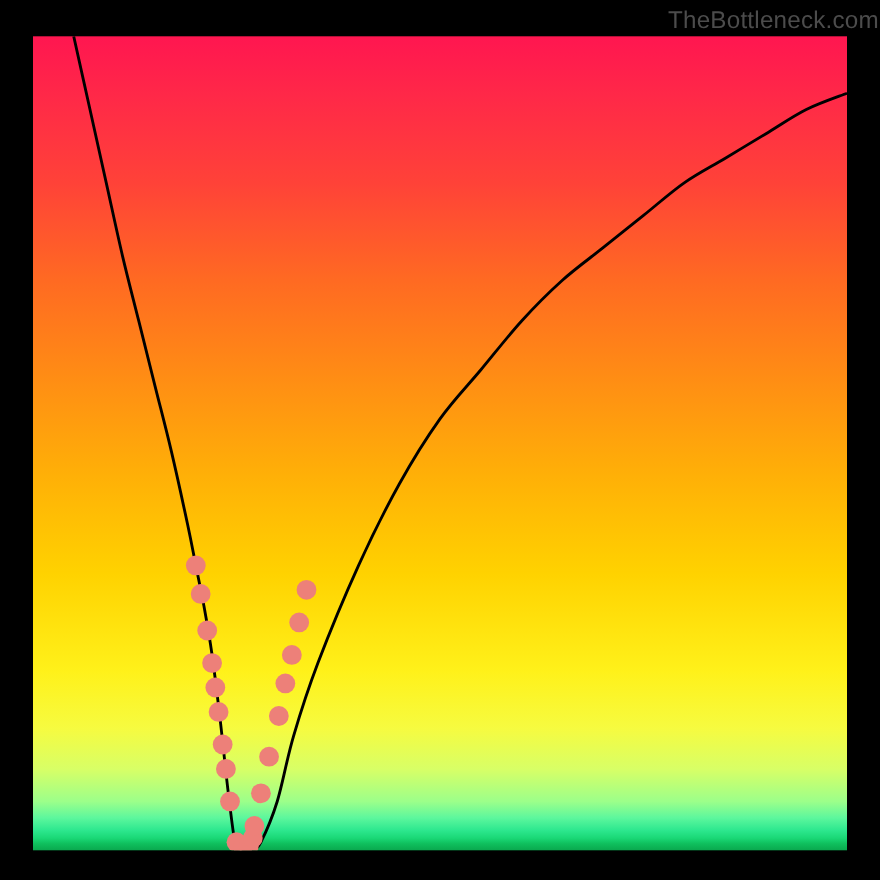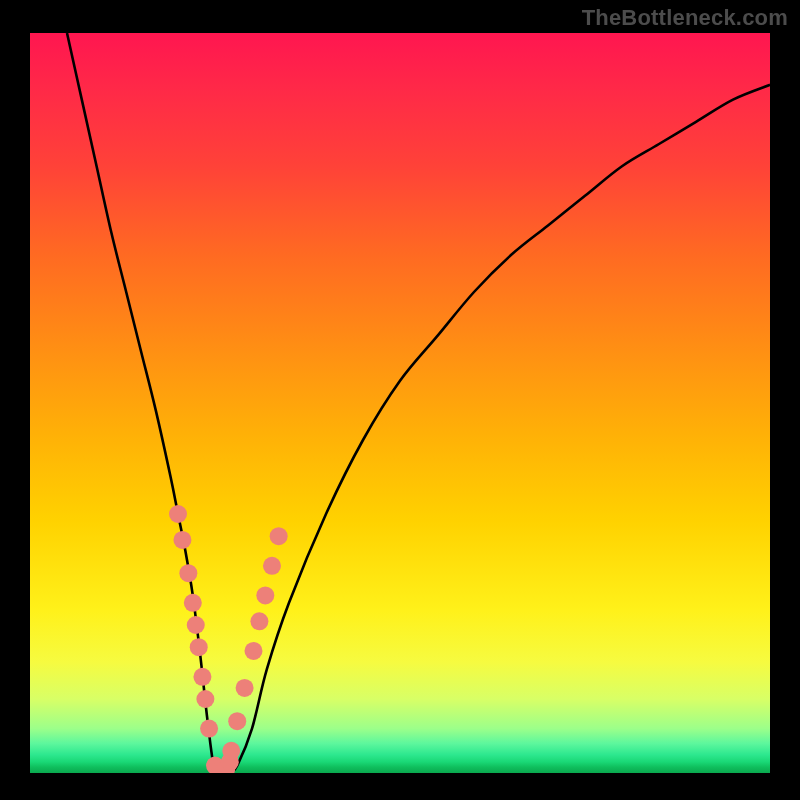--- a/index.html
+++ b/index.html
@@ -45,24 +45,24 @@
       #5df79d 96%,
       #2ee88f 97.5%,
       #1ad876 98.5%,
       #0fbf5d 99.2%,
       #0aa84e 100%
     );
   }
   .watermark {
     position: absolute;
     top: 5px;
-    right: 12px;
+    right: 1px;
     color: #4c4c4c;
     font-size: 22px;
-    font-weight: 700;
+    font-weight: 400;
     letter-spacing: 0.2px;
     user-select: none;
     margin-left: 33px;
   }
   svg.curve {
     position: absolute;
     left: 0; top: 0;
     width: 740px; height: 740px;
     overflow: visible;
   }

